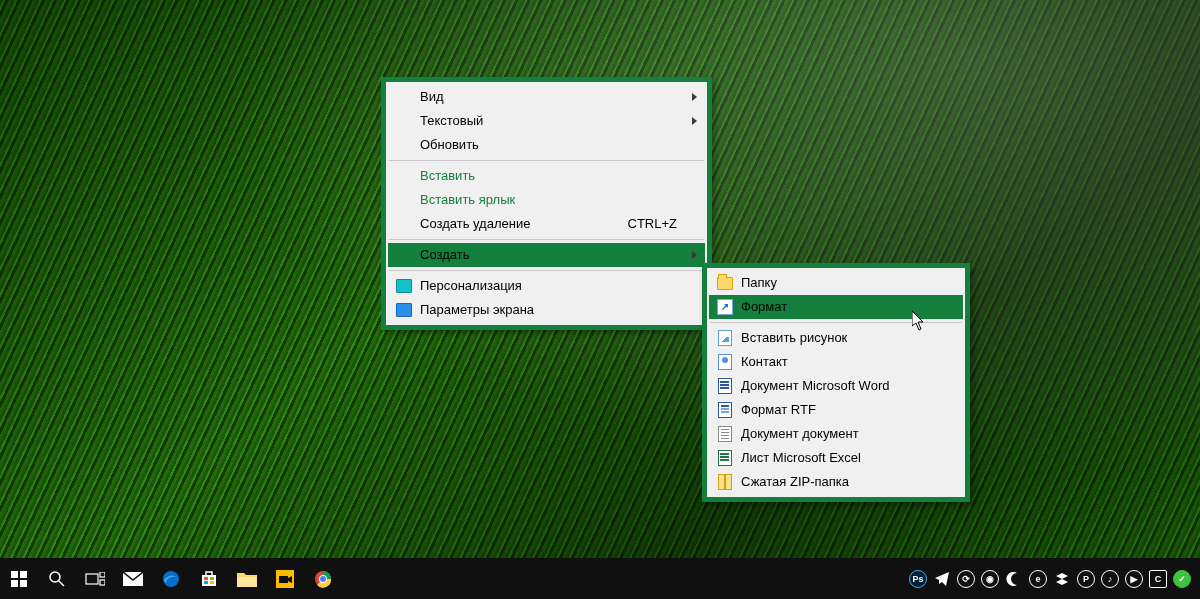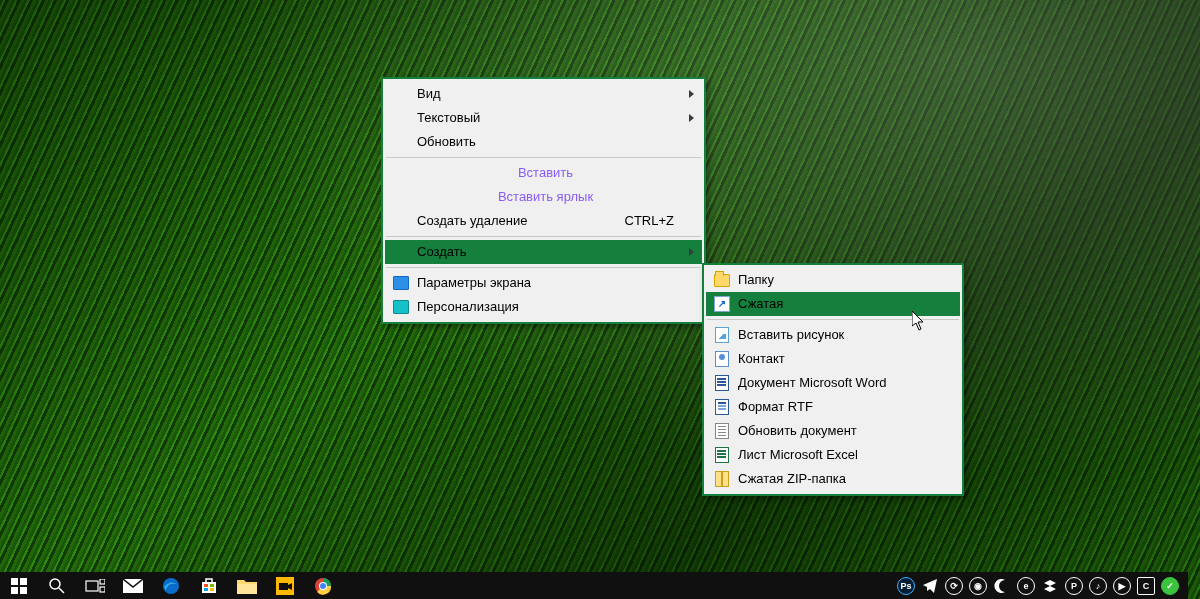--- a/index.html
+++ b/index.html
@@ -15,33 +15,33 @@
     content:"";position:absolute;inset:0;
     background:
       radial-gradient(ellipse at 80% 10%,rgba(255,255,255,.18),transparent 55%),
       linear-gradient(200deg,rgba(0,0,0,.25),transparent 45%);
   }
 
   
   .menu{
     position:absolute;
     background:#f0f0f0;
-    border:2px solid #15803d;
+    border:5px solid #15803d;
     box-shadow:3px 3px 6px rgba(0,0,0,.35);
     padding:3px 2px;
   }
   .menu .item{
     display:flex;align-items:center;
     height:24px;line-height:24px;
     padding:0 28px 0 32px;
     position:relative;
     white-space:nowrap;
   }
   .menu .item.hover{background:#15803d;}
-  .menu .item.disabled{color:#8b5cf6;justify-content:center;}
+  .menu .item.disabled{color:#15803d;}
   .menu .sep{height:1px;background:#c8c8c8;margin:3px 1px;}
   .menu .item .shortcut{position:absolute;right:28px;color:#000;}
   .menu .item .arrow{
     position:absolute;right:8px;top:50%;transform:translateY(-50%);
     width:0;height:0;border-top:4px solid transparent;border-bottom:4px solid transparent;border-left:5px solid #3a3a3a;
   }
   .menu .item .icon{
     position:absolute;left:8px;top:50%;transform:translateY(-50%);
     width:16px;height:16px;display:flex;align-items:center;justify-content:center;
   }
@@ -67,21 +67,21 @@
   .ic-doc.rtf::after{content:"";position:absolute;left:2px;top:2px;width:8px;height:2px;background:#2b579a;box-shadow:0 3px 0 #7aa6d8,0 6px 0 #7aa6d8;}
   .ic-zip{width:12px;height:14px;background:#ffe08a;border:1px solid #caa21a;position:relative;}
   .ic-zip::after{content:"";position:absolute;left:5px;top:0;width:2px;height:14px;background:#caa21a;}
 
   
   .cursor{position:absolute;left:912px;top:311px;pointer-events:none;}
   .cursor svg{display:block;}
 
   
   .taskbar{
-    position:absolute;left:0;right:12px;bottom:0;height:27px;
+    position:absolute;left:0;right:0;bottom:0;height:41px;
     background:#101010;display:flex;align-items:center;color:#fff;
   }
   .tb-left,.tb-right{display:flex;align-items:center;height:100%;}
   .tb-right{margin-left:auto;padding-right:6px;}
   .tb-btn{width:38px;height:100%;display:flex;align-items:center;justify-content:center;}
   .tb-tray{width:24px;height:100%;display:flex;align-items:center;justify-content:center;}
   .tb-btn svg,.tb-tray svg{display:block;}
   .tray-circle{width:16px;height:16px;border-radius:50%;border:1.5px solid #fff;display:flex;align-items:center;justify-content:center;font-size:9px;font-weight:bold;color:#fff;}
 </style>
 </head>
@@ -113,44 +113,44 @@
     <span class="shortcut">CTRL+Z</span>
   </div>
   <div class="sep"></div>
   <div class="item hover">
     <span>Создать</span>
     <span class="arrow"></span>
   </div>
   <div class="sep"></div>
   <div class="item">
     <span class="icon">
+        <span class="ic-box teal"></span>
+      </span>
+    <span>Персонализация</span>
+  </div>
+  <div class="item">
+    <span class="icon">
         <span class="ic-box"></span>
       </span>
     <span>Параметры экрана</span>
   </div>
-  <div class="item">
-    <span class="icon">
-        <span class="ic-box teal"></span>
-      </span>
-    <span>Персонализация</span>
-  </div>
 </div>
 
 <div class="menu" style="left:702px;top:263px;width:254px;">
   <div class="item">
     <span class="icon">
         <span class="ic-folder"></span>
       </span>
     <span>Папку</span>
   </div>
   <div class="item hover">
     <span class="icon">
         <span class="ic-shortcut"></span>
       </span>
-    <span>Сжатая</span>
+    <span>Формат</span>
   </div>
   <div class="sep"></div>
   <div class="item">
     <span class="icon">
         <span class="ic-doc bmp"></span>
       </span>
     <span>Вставить рисунок</span>
   </div>
   <div class="item">
     <span class="icon">
@@ -167,21 +167,21 @@
   <div class="item">
     <span class="icon">
         <span class="ic-doc rtf"></span>
       </span>
     <span>Формат RTF</span>
   </div>
   <div class="item">
     <span class="icon">
         <span class="ic-doc txt"></span>
       </span>
-    <span>Обновить документ</span>
+    <span>Документ документ</span>
   </div>
   <div class="item">
     <span class="icon">
         <span class="ic-doc green"></span>
       </span>
     <span>Лист Microsoft Excel</span>
   </div>
   <div class="item">
     <span class="icon">
         <span class="ic-zip"></span>

